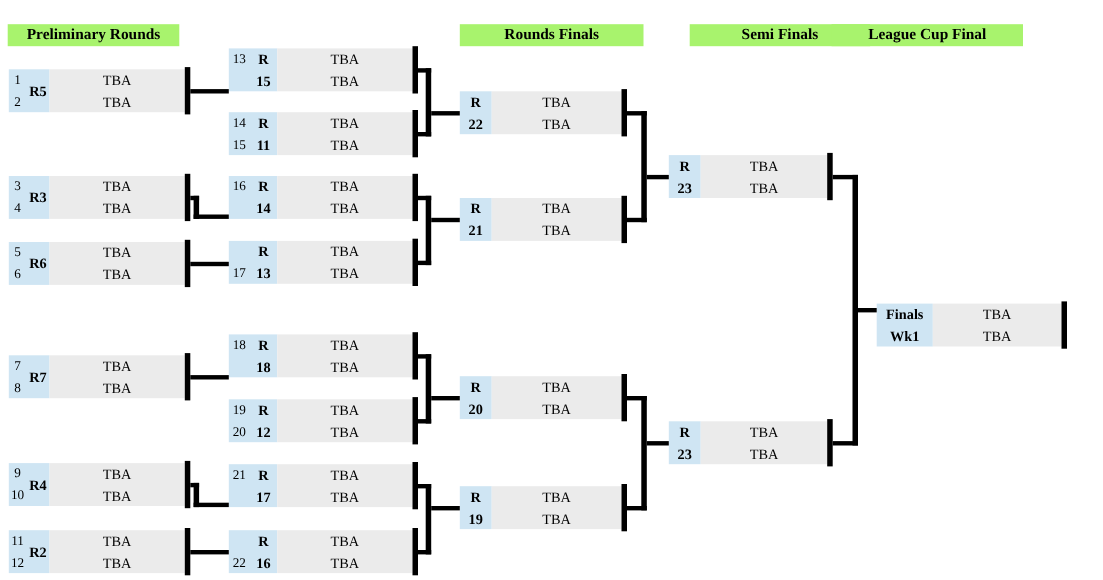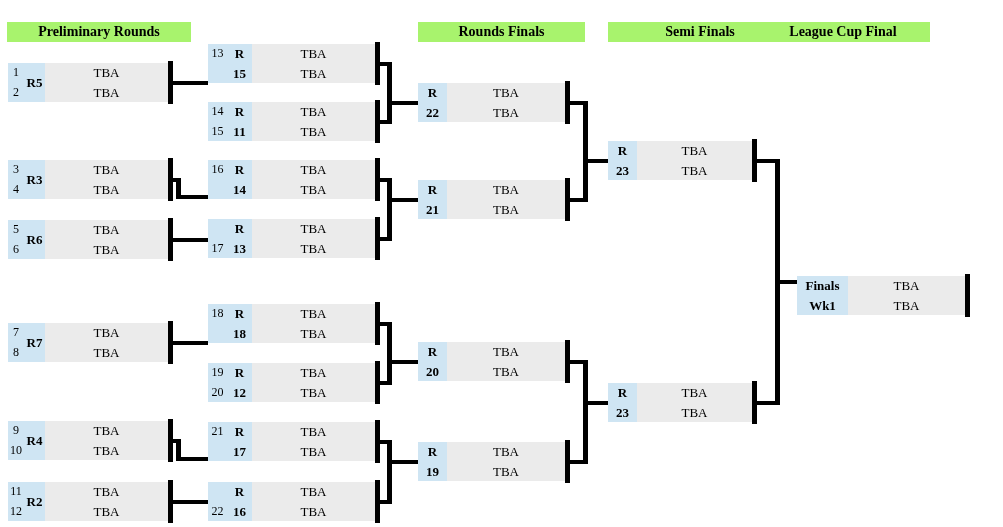--- a/index.html
+++ b/index.html
@@ -17,24 +17,24 @@
   }
   .titlebar{
     position:absolute;left:0;top:0;width:990px;height:20px;
     background:var(--title-bar);border-bottom:1px solid #aecde4;
     text-align:center;line-height:20px;font-weight:bold;font-size:14px;
   }
   .colh{
     position:absolute;top:22px;height:20px;background:var(--green);
     text-align:center;line-height:20px;font-weight:bold;font-size:14px;
   }
-  .h0{left:7px;width:184px;}
+  .h0{left:7px;width:156px;}
   .h1{left:208px;width:206px;}
   .h2{left:418px;width:167px;}
-  .h3{left:608px;width:184px;}
+  .h3{left:627px;width:164px;}
   .h4{left:756px;width:174px;}
   .match{position:absolute;display:flex;height:39px;}
   .lblbox{display:flex;background:var(--blue);}
   .numcol{display:flex;flex-direction:column;font-size:12px;text-align:center;}
   .numrow{height:19.5px;line-height:19.5px;}
   .lbl{display:flex;flex-direction:column;font-weight:bold;font-size:13px;text-align:center;justify-content:center;}
   .lbl.single{display:block;line-height:39px;}
   .lblrow{height:19.5px;line-height:19.5px;}
   .teams{display:flex;flex-direction:column;background:var(--gray);text-align:center;font-size:13px;}
   .teamrow{height:19.5px;line-height:19.5px;}

